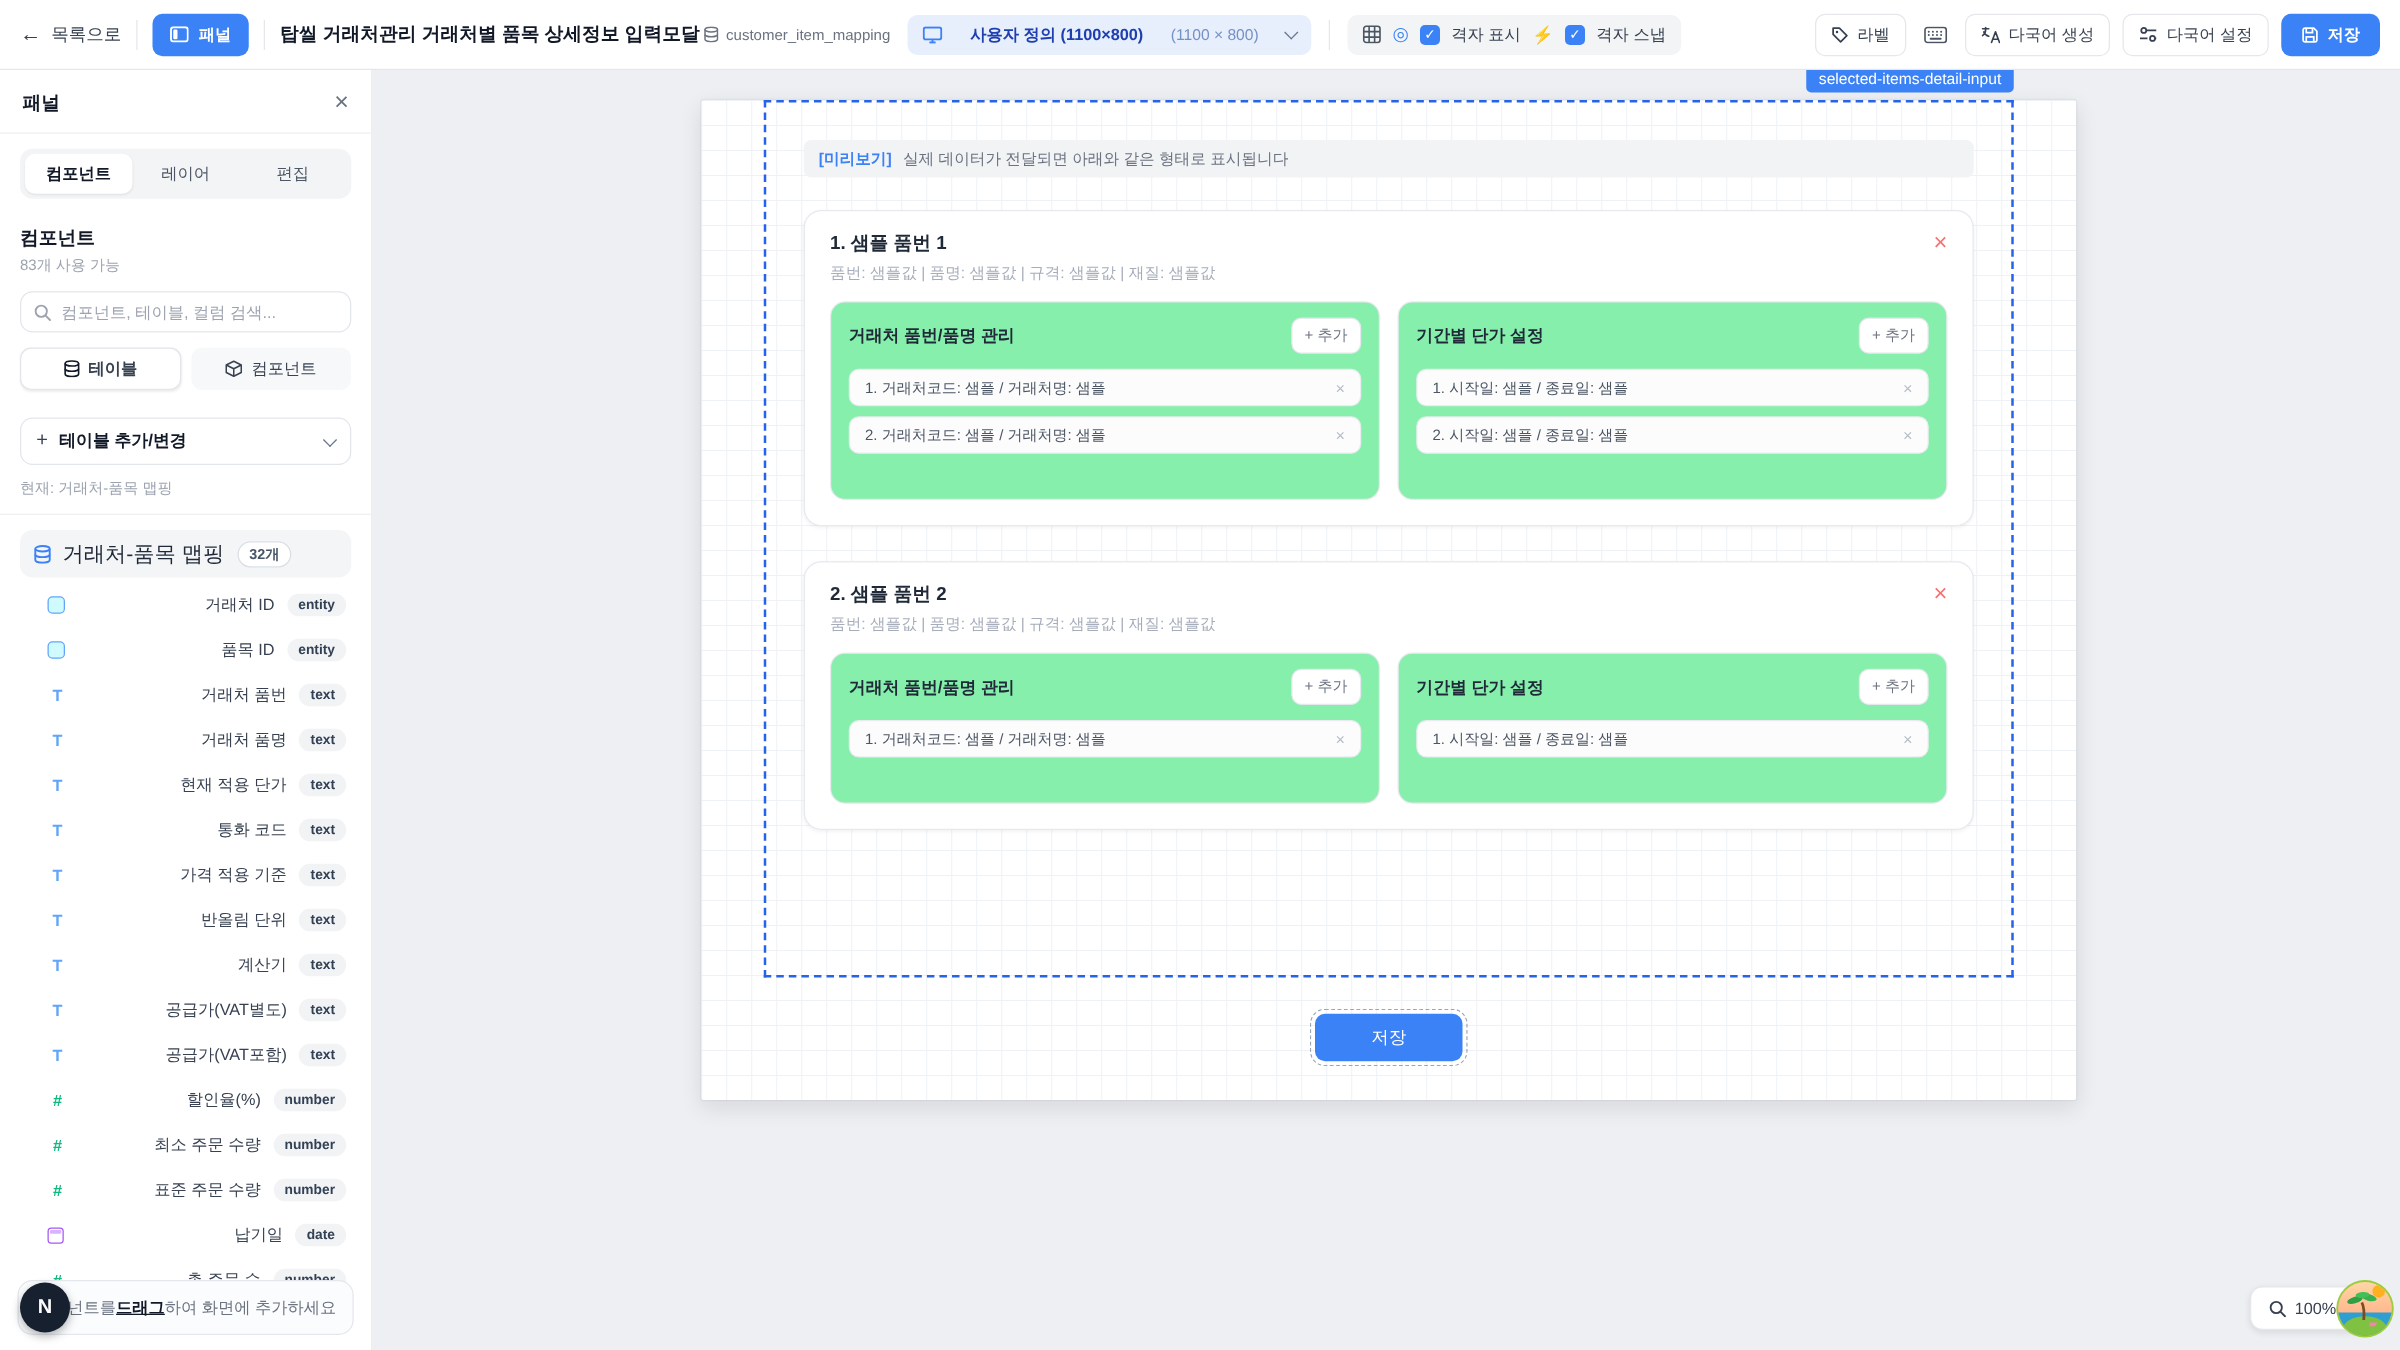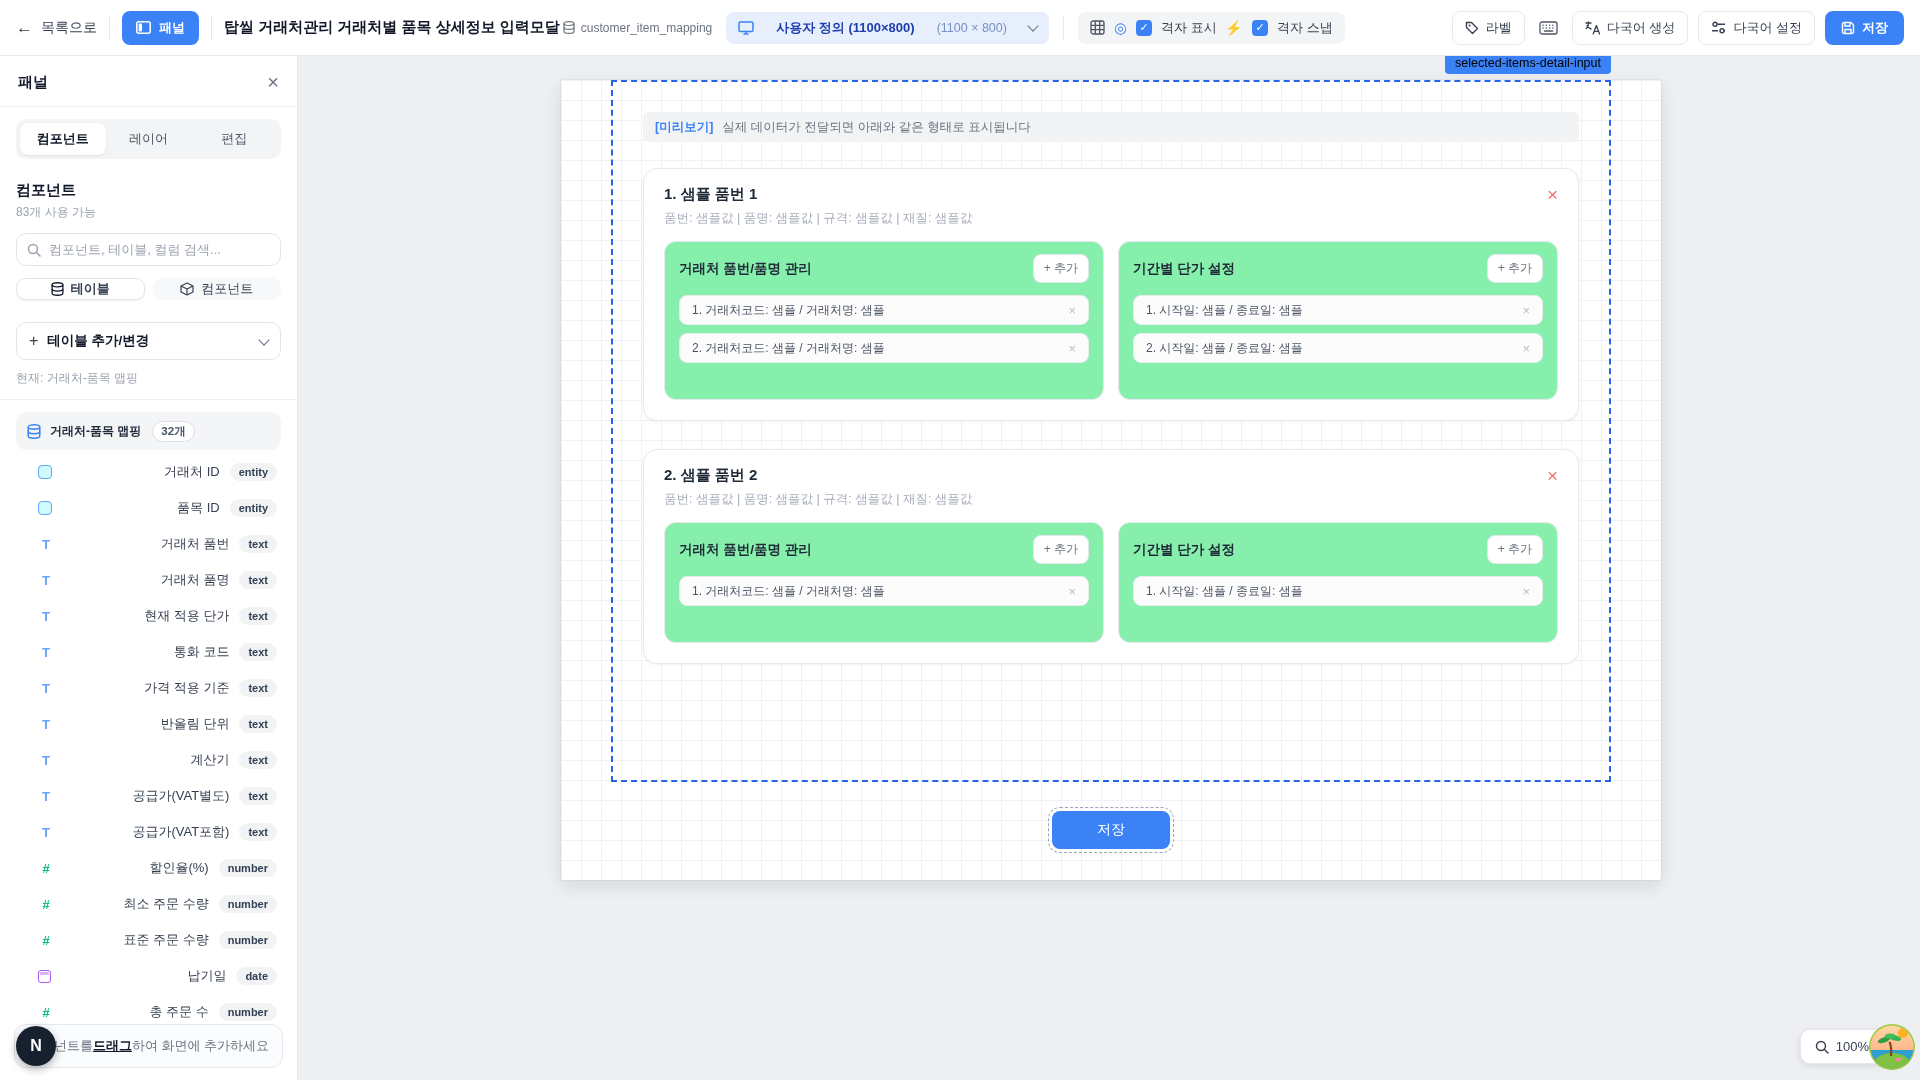--- a/index.html
+++ b/index.html
@@ -53,33 +53,33 @@
   .sb-tab { flex:1; text-align:center; font-size:13px; color:#4b5563; padding:7px 0; border-radius:8px; cursor:pointer; }
   .sb-tab.active { background:#fff; font-weight:700; color:#111827; box-shadow:0 1px 2px rgba(0,0,0,.08); }
   .sec-title { margin-top:22px; font-size:15px; font-weight:700; color:#111827; }
   .sec-count { margin-top:4px; font-size:12px; color:#9ca3af; }
   .search-box { margin-top:12px; display:flex; align-items:center; gap:8px; border:1px solid #e2e5ea;
     border-radius:10px; padding:8px 10px; }
   .search-box input { border:none; outline:none; flex:1; font-size:13px; color:#374151;
     font-family:"Liberation Sans", sans-serif; background:transparent; }
   .search-box input::placeholder { color:#9ca3af; }
   .src-row { margin-top:12px; display:flex; gap:8px; }
-  .src-btn { flex:1; display:flex; align-items:center; justify-content:center; gap:7px; height:22px;
+  .src-btn { flex:1; display:flex; align-items:center; justify-content:center; gap:7px; height:34px;
     border-radius:9px; font-size:13px; color:#374151; cursor:pointer; border:1px solid transparent; background:#f7f8fa; }
   .src-btn.active { background:#fff; border-color:#e2e5ea; box-shadow:0 1px 2px rgba(0,0,0,.07); font-weight:600; }
   .add-table { margin-top:22px; display:flex; align-items:center; gap:9px; width:100%; height:38px;
     background:#fff; border:1px solid #e2e5ea; border-radius:10px; padding:0 12px; font-size:13.5px;
     font-weight:600; color:#111827; cursor:pointer; }
   .add-table .plus { font-size:16px; font-weight:400; color:#374151; }
   .add-table .chev { margin-left:auto; }
   .current-label { margin-top:10px; font-size:12px; color:#9ca3af; }
   .sb-divider { margin:12px -16px 0; height:1px; background:#eef0f2; }
   .tbl-group { margin-top:12px; display:flex; align-items:center; gap:9px; background:#f4f5f7;
     border-radius:10px; height:38px; padding:0 11px; cursor:pointer; }
-  .tbl-group .tname { font-size:12px; font-weight:700; color:#1f2937; }
+  .tbl-group .tname { font-size:17px; font-weight:400; color:#1f2937; }
   .count-badge { margin-left:2px; background:#fff; border:1px solid #dbdfe5; border-radius:999px;
     padding:2px 8px; font-size:11.5px; font-weight:600; color:#475569; }
   .field-list { margin-top:4px;text-align:right; }
   .field-row { display:flex; align-items:center; gap:10px; height:36px; padding:0 4px 0 22px; cursor:grab; }
   .field-label { font-size:13px; color:#374151; flex:1; white-space:nowrap; overflow:hidden; }
   .type-badge { background:#f1f3f5; border-radius:999px; padding:3px 9px; font-size:11px; font-weight:700;
     color:#334155; }
   .field-icon { width:16px; height:16px; display:flex; align-items:center; justify-content:center;
     font-size:13px; font-weight:700; flex:none; }
   .field-icon.t-text::before { content:"T"; color:#60a5fa; }
@@ -99,21 +99,21 @@
 
   
   .canvas { position:relative; flex:1; background:#edeff2; overflow:hidden; }
   .artboard { position:absolute; left:263px; top:24px; width:1100px; height:800px; background:#fff;
     border-radius:2px; box-shadow:0 6px 18px rgba(15,23,42,.10), 0 0 0 1px #e3e6ea;
     background-image:linear-gradient(#eef1f5 1px, transparent 1px),
                      linear-gradient(90deg, #eef1f5 1px, transparent 1px);
     background-size:20px 20px; }
   .selection { position:absolute; left:50px; top:0; width:1000px; height:702px;
     border:2px dashed #2563eb; }
-  .sel-tooltip { position:absolute; right:-2px; top:-30px; background:#3b82f6; color:#000000;
+  .sel-tooltip { position:absolute; right:-2px; top:-30px; background:#3b82f6; color:#ffffff;
     font-size:12.5px; padding:4px 10px; border-radius:4px; white-space:nowrap; }
   .preview-banner { margin:30px 30px 0; height:30px; background:#f1f3f5; border-radius:6px;
     display:flex; align-items:center; gap:9px; padding:0 12px; }
   .pv-tag { font-size:12.5px; font-weight:700; color:#3b82f6; }
   .pv-text { font-size:12.5px; color:#6b7280; }
   .cards { margin:26px 30px 0; display:flex; flex-direction:column; gap:28px; }
   .card { background:#fff; border:1px solid #e7e9ee; border-radius:14px; padding:16px 20px 20px;
     box-shadow:0 1px 3px rgba(15,23,42,.05); }
   .card-head { display:flex; align-items:center; justify-content:space-between; }
   .card-title { font-size:15px; font-weight:700; color:#1f2937; }

